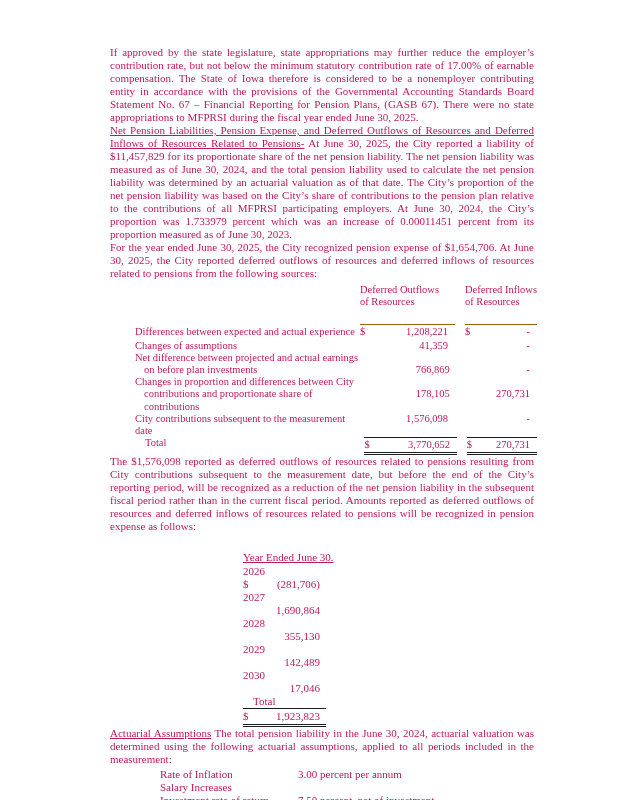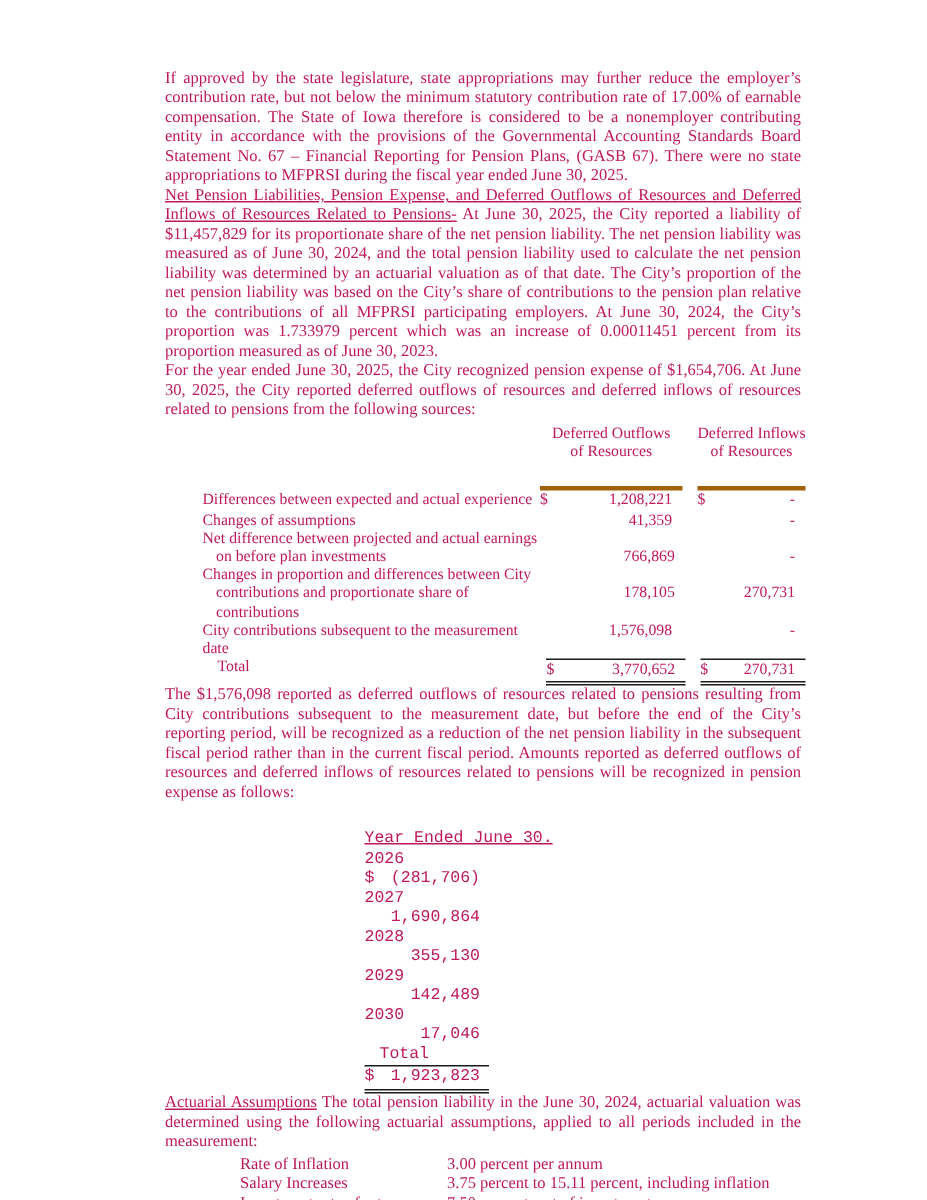--- a/index.html
+++ b/index.html
@@ -41,38 +41,36 @@
   .t1-row { display: flex; }
   .t1-label { width: 225px; }
   .t1-label.indent { padding-left: 9px; }
   .t1-label.indent2 { padding-left: 10px; }
   .t1-out { width: 95px; display: flex; }
   .t1-gap { width: 10px; }
   .t1-in  { width: 72px; display: flex; }
   .ds { text-align: left; }
   .num { flex: 1; text-align: right; padding-right: 7px; }
   .t1-colhead {
-    text-align: center;
-    border-bottom: 3px solid #a16207;
+    border-bottom: 1px solid #a16207;
     padding-bottom: 16px;
   }
   .t1-colhead div { line-height: 12.2px; }
   .rule-top { border-top: 1px solid #1b1b1b; }
   .rule-dbl { border-bottom: 3px double #1b1b1b; }
   .cellpad { padding-top: 1px; padding-bottom: 1px; }
 
   
   .table2 {
     margin-left: 133px;
     margin-top: 18px;
     width: 196px;
     font-size: 11px;
     line-height: 13px;
     text-align: left;
-    font-family: Liberation Mono, monospace;
   }
   .t2-head { display: inline-block; text-decoration: underline; margin-bottom: 1px; }
   .t2-row { display: flex; flex-direction: column; }
   .t2-year { width: 113px; }
   .t2-year.indent { padding-left: 10px; }
   .t2-val { width: 83px; display: flex; }
   .t2-val .num { padding-right: 6px; }
 
   
   .assume {
@@ -249,21 +247,20 @@
 
     <p class="para p5"><span class="ul">Actuarial Assumptions</span><span> The total pension liability in the June 30, 2024, actuarial valuation was determined using the following actuarial assumptions, applied to all periods included in the measurement:</span></p>
 
     <div class="assume">
       <div class="a-row">
         <div class="a-label">Rate of Inflation</div>
         <div class="a-val">3.00 percent per annum</div>
       </div>
       <div class="a-row">
         <div class="a-label">Salary Increases</div>
-        <div class="a-val">3.75 percent to 15.11 percent, including inflation</div>
       </div>
       <div class="a-row">
         <div class="a-label">Investment rate of return</div>
         <div class="a-val">7.50 percent, net of investment</div>
       </div>
       <div class="a-row">
         <div class="a-label"></div>
       </div>
     </div>
 

